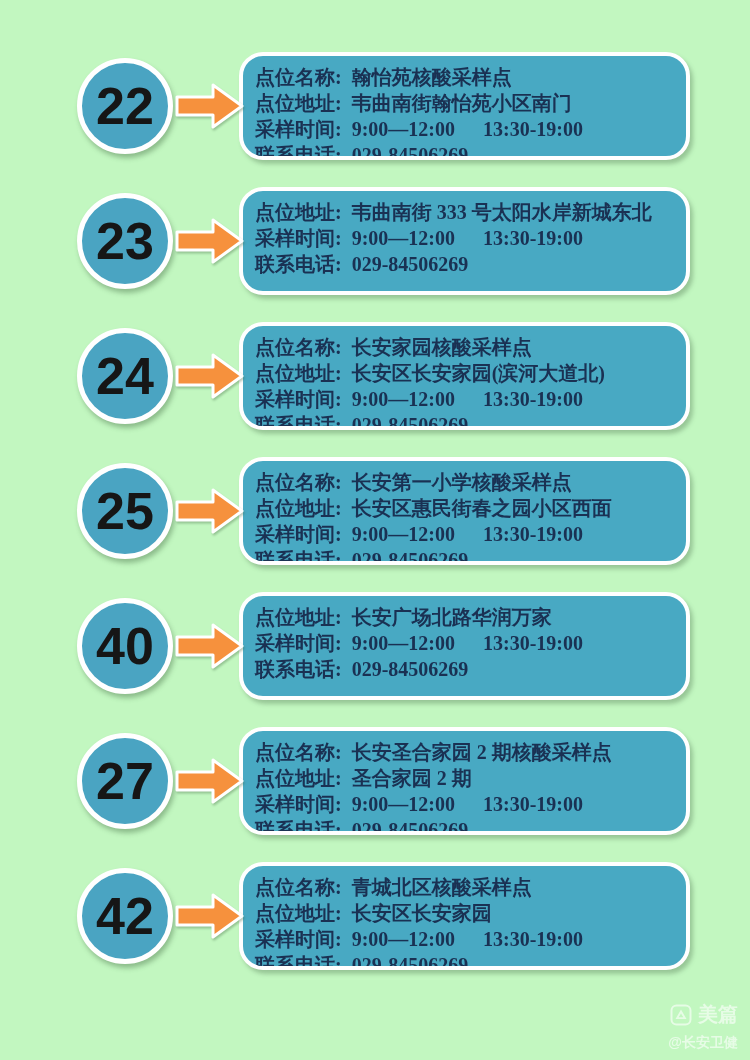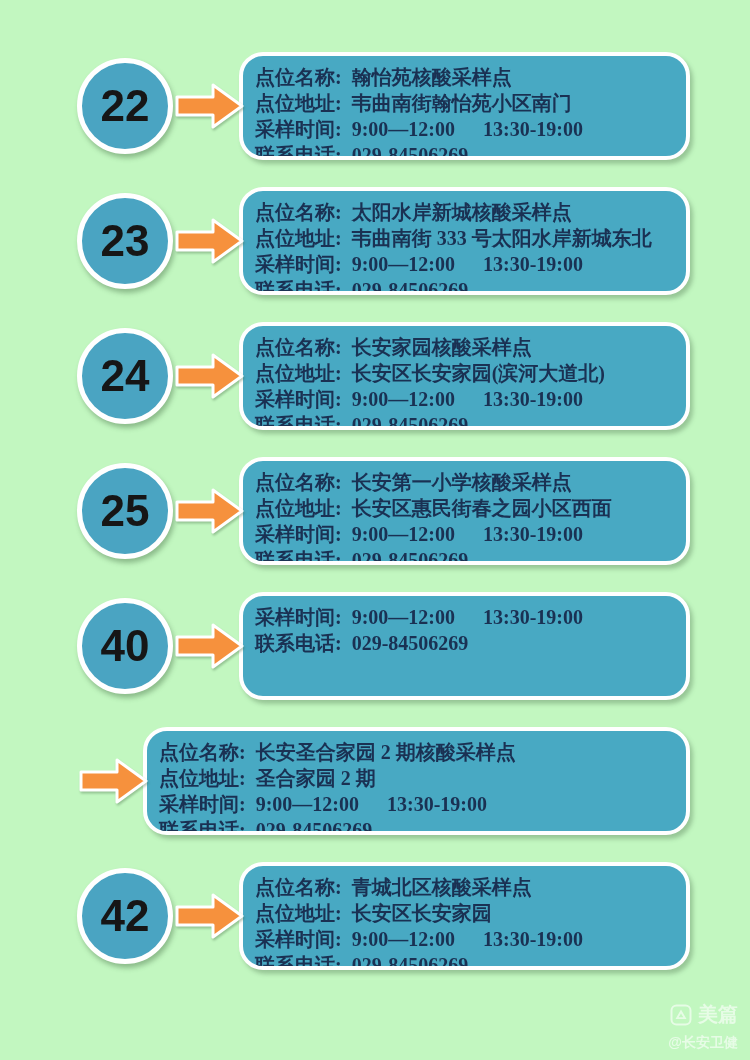--- a/index.html
+++ b/index.html
@@ -20,21 +20,21 @@
   .badge {
     flex: 0 0 auto;
     width: 86px; height: 86px;
     background: #4aa4c2;
     border: 5px solid #ffffff;
     border-radius: 50%;
     box-shadow: 2px 4px 5px rgba(60,100,60,0.40);
     display: flex; align-items: center; justify-content: center;
     font-family: "Liberation Sans", "DejaVu Sans", sans-serif;
     font-weight: bold;
-    font-size: 44px;
+    font-size: 52px;
     color: #161616;
   }
   .arrow {
     flex: 0 0 auto;
     margin-left: 2px;
     margin-right: -6px;
     position: relative;
     z-index: 2;
     filter: drop-shadow(1px 2px 1px rgba(60,100,60,0.35));
   }
@@ -91,21 +91,20 @@
       <div class="line"><span class="lbl">联系电话:</span><span>029-84506269</span></div>
     </div>
   </div>
 
   <div class="row">
     <div class="badge">23</div>
     <svg class="arrow" width="70" height="50" viewBox="0 0 70 50">
       <polygon points="2,16 38,16 38,4 67,25 38,46 38,34 2,34" fill="#f6913d" stroke="#ffffff" stroke-width="3" stroke-linejoin="round"></polygon>
     </svg>
     <div class="card">
-      <div class="line"><span class="lbl">点位名称:</span><span>太阳水岸新城核酸采样点</span></div>
       <div class="line"><span class="lbl">点位地址:</span><span>韦曲南街 333 号太阳水岸新城东北</span></div>
       <div class="line"><span class="lbl">采样时间:</span><span>9:00—12:00</span><span class="gap"></span><span>13:30-19:00</span></div>
       <div class="line"><span class="lbl">联系电话:</span><span>029-84506269</span></div>
     </div>
   </div>
 
   <div class="row">
     <div class="badge">24</div>
     <svg class="arrow" width="70" height="50" viewBox="0 0 70 50">
       <polygon points="2,16 38,16 38,4 67,25 38,46 38,34 2,34" fill="#f6913d" stroke="#ffffff" stroke-width="3" stroke-linejoin="round"></polygon>
@@ -130,26 +129,28 @@
       <div class="line"><span class="lbl">联系电话:</span><span>029-84506269</span></div>
     </div>
   </div>
 
   <div class="row">
     <div class="badge">40</div>
     <svg class="arrow" width="70" height="50" viewBox="0 0 70 50">
       <polygon points="2,16 38,16 38,4 67,25 38,46 38,34 2,34" fill="#f6913d" stroke="#ffffff" stroke-width="3" stroke-linejoin="round"></polygon>
     </svg>
     <div class="card">
+      <div class="line"><span class="lbl">点位地址:</span><span>长安广场北路华润万家</span></div>
       <div class="line"><span class="lbl">采样时间:</span><span>9:00—12:00</span><span class="gap"></span><span>13:30-19:00</span></div>
       <div class="line"><span class="lbl">联系电话:</span><span>029-84506269</span></div>
     </div>
   </div>
 
   <div class="row">
+    <div class="badge">27</div>
     <svg class="arrow" width="70" height="50" viewBox="0 0 70 50">
       <polygon points="2,16 38,16 38,4 67,25 38,46 38,34 2,34" fill="#f6913d" stroke="#ffffff" stroke-width="3" stroke-linejoin="round"></polygon>
     </svg>
     <div class="card">
       <div class="line"><span class="lbl">点位名称:</span><span>长安圣合家园 2 期核酸采样点</span></div>
       <div class="line"><span class="lbl">点位地址:</span><span>圣合家园 2 期</span></div>
       <div class="line"><span class="lbl">采样时间:</span><span>9:00—12:00</span><span class="gap"></span><span>13:30-19:00</span></div>
       <div class="line"><span class="lbl">联系电话:</span><span>029-84506269</span></div>
     </div>
   </div>

